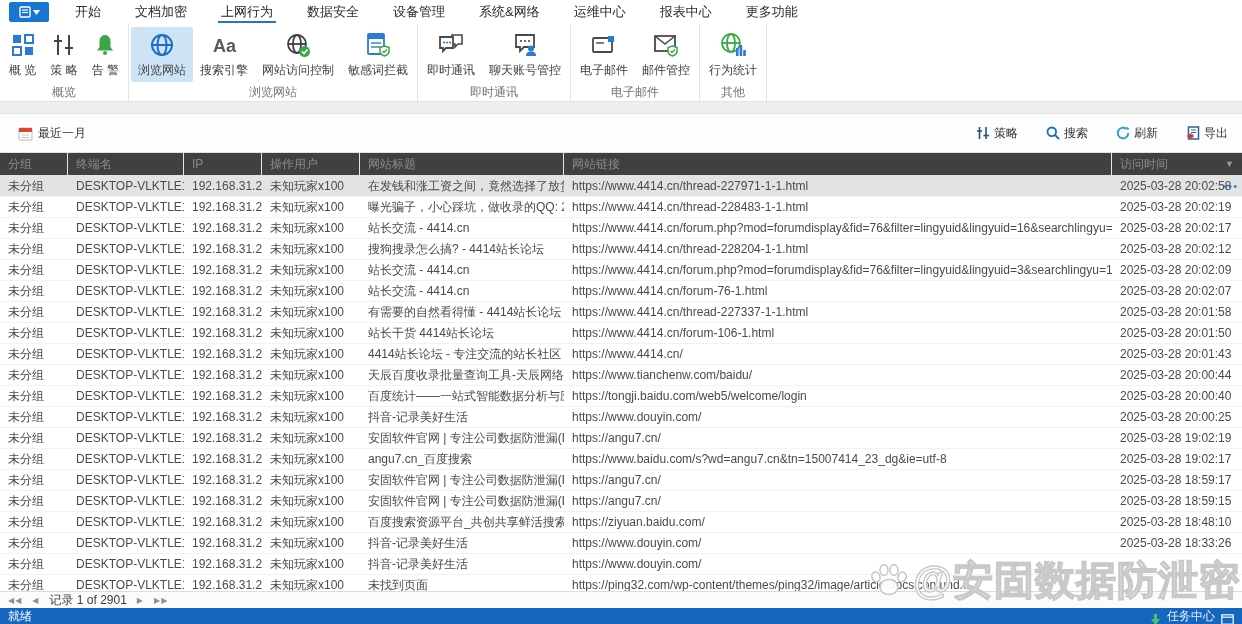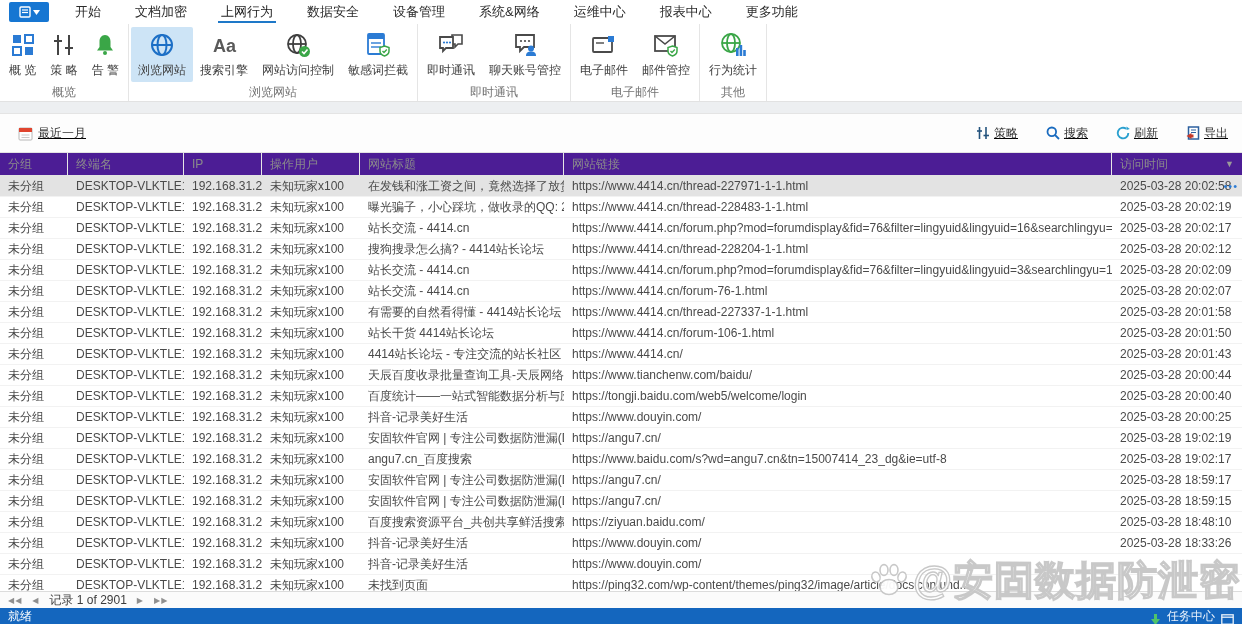--- a/index.html
+++ b/index.html
@@ -23,27 +23,27 @@
   .ritems { flex:1; display:flex; align-items:flex-start; padding-top:3px; }
   .ritem { display:flex; flex-direction:column; align-items:center; gap:4px; padding:5px 7px 3px 7px;
     font-size:12px; color:#3f3f3f; border-radius:2px; white-space:nowrap; }
   .ritem.selected { background:#cde4f6; }
   .ricon { width:26px; height:26px; display:flex; align-items:center; justify-content:center; }
   .rlabel { height:17px; text-align:center; font-size:12px; color:#737373; padding-bottom:2px; }
 
   .graystrip { height:13px; background:#edeff1; border-top:1px solid #e2e2e2; border-bottom:1px solid #e4e4e4; flex:0 0 auto; }
 
   
-  .filterbar { height:38px; display:flex; align-items:center; background:#fdfdfd; padding:0 14px 0 18px; flex:0 0 auto;text-decoration:underline; }
+  .filterbar { height:38px; display:flex; align-items:center; background:#fdfdfd; padding:0 14px 0 18px; flex:0 0 auto; }
   .datefilter { display:flex; align-items:center; gap:5px; font-size:12px; color:#333; }
   .actions { margin-left:auto; display:flex; align-items:center; gap:28px; }
   .actbtn { display:flex; align-items:center; gap:4px; font-size:12px; color:#333; cursor:default; }
 
   
-  .thead { height:24px; display:flex; border-top:1px solid #e3e3e3; border-bottom:1px solid #e3e3e3; background:#4c1d95; flex:0 0 auto; }
+  .thead { height:24px; display:flex; border-top:1px solid #e3e3e3; border-bottom:1px solid #e3e3e3; background:#404040; flex:0 0 auto; }
   .th { font-size:12px; color:#8b8b8b; display:flex; align-items:center; padding-left:8px; border-right:1px solid #e6e6e6; }
   .th:last-child { border-right:none; }
   .tbody { flex:1 1 auto; overflow:hidden; position:relative; }
   .tr { height:21px; display:flex; border-bottom:1px solid #f2f2f2; background:#fff; }
   .tr.selected { background:#e3e3e3; }
   .td { font-size:12px; color:#4a4a4a; padding-left:8px; white-space:nowrap; overflow:hidden; display:flex; align-items:center; }
   .c-group{width:68px;flex:0 0 68px} .c-term{width:116px;flex:0 0 116px} .c-ip{width:78px;flex:0 0 78px}
   .c-user{width:98px;flex:0 0 98px} .c-title{width:204px;flex:0 0 204px} .c-url{width:548px;flex:0 0 548px}
   .c-time{width:130px;flex:0 0 130px; position:relative;}
   .hdr-caret { margin-left:auto; margin-right:8px; font-size:9px; color:#9a9a9a; }

